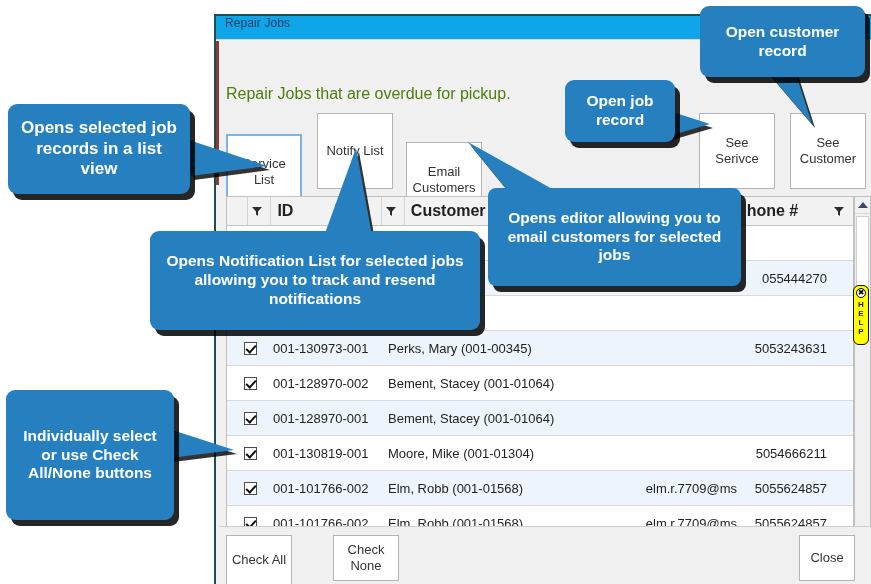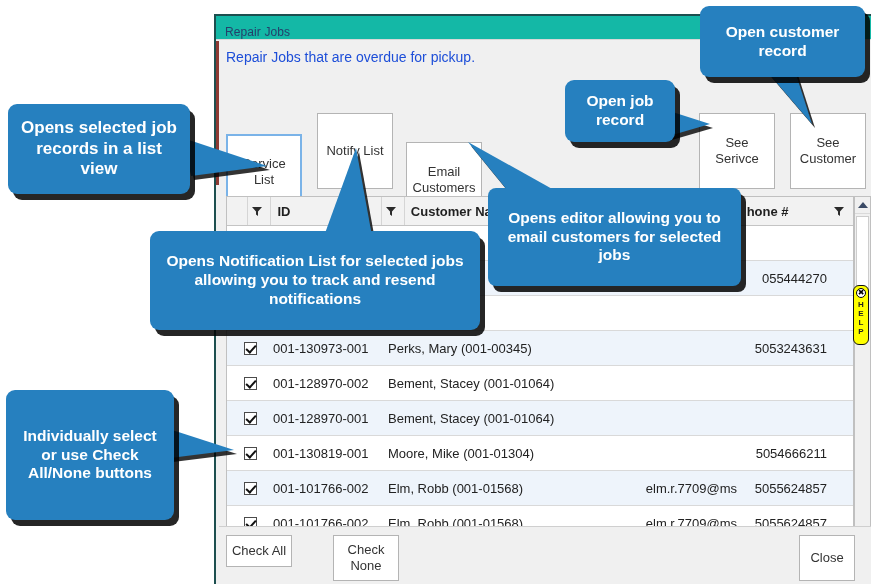--- a/index.html
+++ b/index.html
@@ -22,24 +22,24 @@
     top: 14px;
     width: 657px;
     height: 570px;
     background: #f0f0f0;
     border-left: 2px solid #1d4f4f;
     border-top: 2px solid #1d4f4f;
     box-sizing: border-box;
   }
   #title-bar {
     height: 24px;
-    background: #14b8a6;
+    background: #0ea5e9;
     border-bottom: 1px solid #d8d8d8;
     display: flex;
-    align-items: flex-end;
+    align-items: flex-start;
     box-sizing: border-box;
   }
   #title-bar-text {
     font-size: 12px;
     color: #25406b;
     padding-left: 9px;
     letter-spacing: .1px;
   }
   #left-red-strip {
     position: absolute;
@@ -54,24 +54,25 @@
     position: absolute;
     left: 3px;
     top: 25px;
     right: 0;
     bottom: 0;
     background: #f0f0f0;
   }
 
   
   #page-heading {
-    font-size: 14px;
-    color: #1d4ed8;
+    font-size: 16px;
+    color: #4d7c0f;
     padding: 8px 0 0 7px;
     font-family: "Liberation Sans", sans-serif;
+    margin-top: 36px;
   }
 
   
   #toolbar {
     position: absolute;
     left: 7px;
     top: 72px;
     right: 8px;
     height: 78px;
   }
@@ -128,21 +129,21 @@
     background: #f2f2f2;
     border-bottom: 1px solid #c4c4c4;
     align-items: center;
     box-sizing: border-box;
   }
   .hcell {
     display: flex;
     align-items: center;
     height: 100%;
     box-sizing: border-box;
-    font-size: 13px;
+    font-size: 16px;
     font-weight: bold;
     color: #1f1f1f;
     border-right: 1px solid #d5d5d5;
     padding-left: 6px;
   }
   .hcell .filter-icon {
     width: 14px;
     height: 14px;
     margin-right: 4px;
     flex: 0 0 auto;
@@ -265,21 +266,21 @@
     border: 1px solid #b4b4b4;
     box-sizing: border-box;
     display: flex;
     align-items: center;
     justify-content: center;
     text-align: center;
     font-size: 13px;
     color: #333333;
     line-height: 1.25;
   }
-  #btn-check-all  { left: 7px;  top: 8px; width: 66px; height: 32px; }
+  #btn-check-all  { left: 7px;  top: 8px; width: 66px; height: 50px; }
   #btn-check-none { left: 85px; top: 8px; width: 66px; height: 46px; margin-left: 29px; }
   #btn-close      { left: 580px; top: 8px; width: 56px; height: 46px; }
 
   
   #help-tab {
     position: absolute;
     left: 853px;
     top: 285px;
     width: 16px;
     height: 60px;

